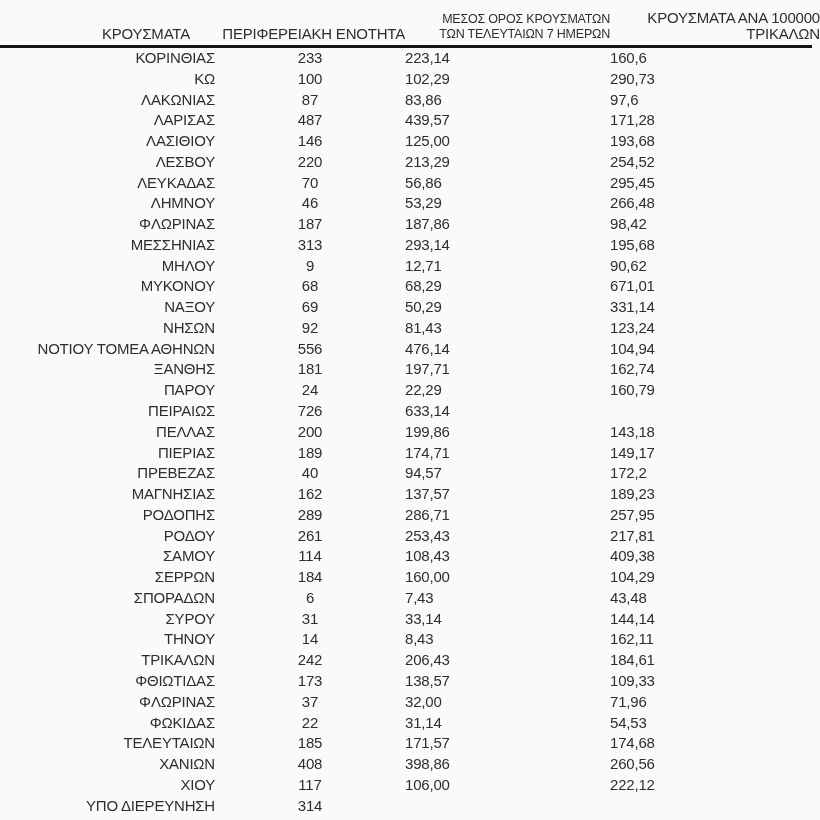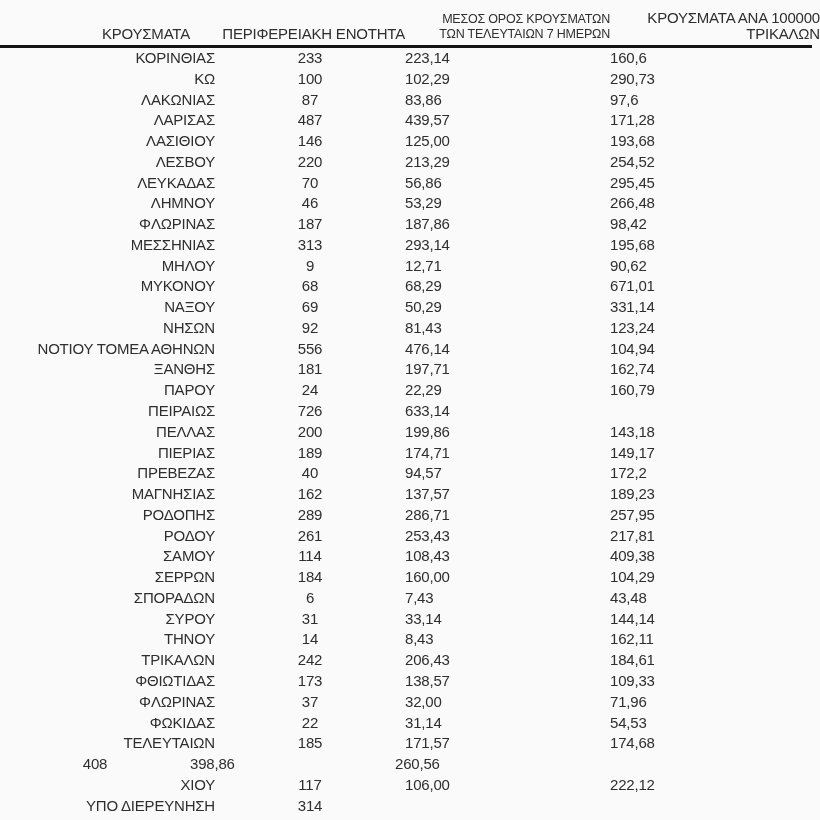--- a/index.html
+++ b/index.html
@@ -275,20 +275,21 @@
         <div class="cell c2">31,14</div>
         <div class="cell c3">54,53</div>
       </div>
       <div class="row">
         <div class="cell c0">ΤΕΛΕΥΤΑΙΩΝ</div>
         <div class="cell c1">185</div>
         <div class="cell c2">171,57</div>
         <div class="cell c3">174,68</div>
       </div>
       <div class="row">
+        <div class="cell c0">ΧΑΝΙΩΝ</div>
         <div class="cell c1">408</div>
         <div class="cell c2">398,86</div>
         <div class="cell c3">260,56</div>
       </div>
       <div class="row">
         <div class="cell c0">ΧΙΟΥ</div>
         <div class="cell c1">117</div>
         <div class="cell c2">106,00</div>
         <div class="cell c3">222,12</div>
       </div>

